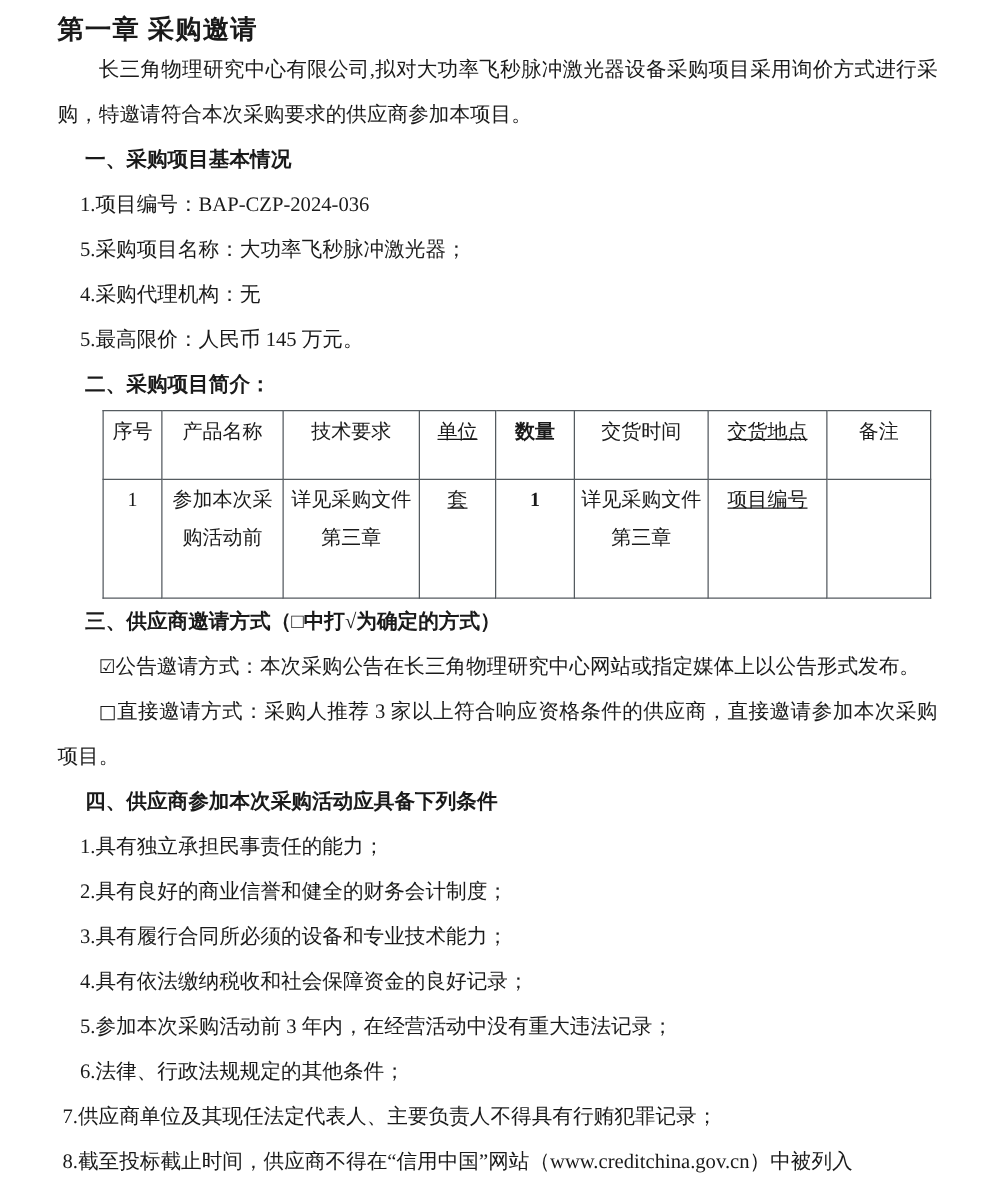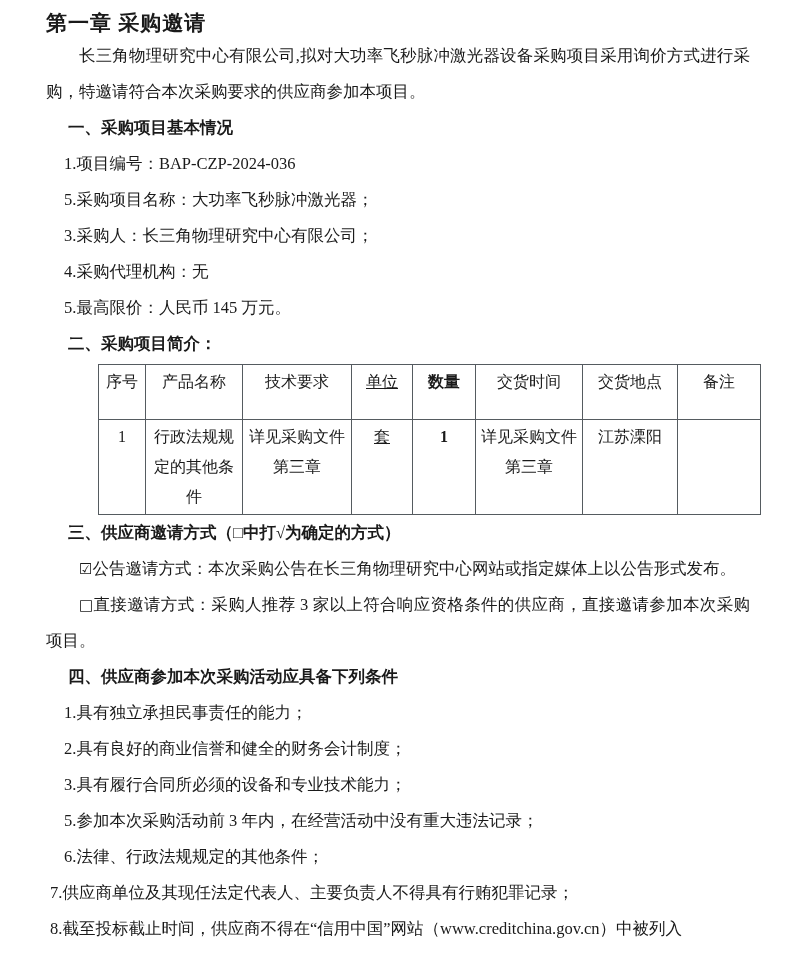--- a/index.html
+++ b/index.html
@@ -74,21 +74,21 @@
   }
 
   
   .tbl-wrap {
     margin: 2px 0 0 0;
     padding-left: 0px;
   }
   table.proc-table {
     border-collapse: collapse;
     width: 622px;
-    margin-left: 52px;
+    margin-left: 36px;
     table-layout: fixed;
   }
   table.proc-table td {
     border: 1px solid #555b60;
     text-align: center;
     vertical-align: top;
     font-size: 16px;
     line-height: 30px;
     padding: 2px 2px;
     word-break: break-all;
@@ -98,86 +98,86 @@
   }
   table.proc-table tr.body-row td {
     height: 90px;
   }
   .col-seq   { width: 42px; }
   .col-name  { width: 92px; }
   .col-tech  { width: 104px; }
   .col-unit  { width: 56px; text-decoration: underline; }
   .col-qty   { width: 58px; font-weight: bold; }
   .col-time  { width: 102px; }
-  .col-place { width: 90px; }
+  .col-place { width: 90px; text-decoration: underline; }
   .col-note  { width: 78px; }
 
   .cbox {
     font-family: "DejaVu Sans", sans-serif;
     font-size: 15px;
   }
 </style>
 </head>
 <body>
 
 <div class="page">
 
   <h1 class="doc-title">第一章  采购邀请</h1>
 
   <p class="para para-indent">长三角物理研究中心有限公司,拟对大功率飞秒脉冲激光器设备采购项目采用询价方式进行采购，特邀请符合本次采购要求的供应商参加本项目。</p>
 
   <div class="section-heading">一、采购项目基本情况</div>
   <ul class="num-list">
     <li class="num-item">1.项目编号：BAP-CZP-2024-036</li>
     <li class="num-item">5.采购项目名称：大功率飞秒脉冲激光器；</li>
-    <li class="num-item">3.采购人：长三角物理研究中心有限公司；</li>
     <li class="num-item">4.采购代理机构：无</li>
     <li class="num-item">5.最高限价：人民币 145 万元。</li>
   </ul>
 
   <div class="section-heading">二、采购项目简介：</div>
   <div class="tbl-wrap">
     <table class="proc-table">
       <tbody>
           <tr class="head-row">
         <td class="col-seq">序号</td>
         <td class="col-name">产品名称</td>
         <td class="col-tech">技术要求</td>
         <td class="col-unit">单位</td>
         <td class="col-qty">数量</td>
         <td class="col-time">交货时间</td>
         <td class="col-place">交货地点</td>
         <td class="col-note">备注</td>
       </tr>
       <tr class="body-row">
         <td class="col-seq">1</td>
-        <td class="col-name">行政法规规定的其他条件</td>
+        <td class="col-name">参加本次采购活动前</td>
         <td class="col-tech">详见采购文件第三章</td>
         <td class="col-unit">套</td>
         <td class="col-qty">1</td>
         <td class="col-time">详见采购文件第三章</td>
-        <td class="col-place">江苏溧阳</td>
+        <td class="col-place">项目编号</td>
         <td class="col-note"></td>
       </tr>
     </tbody>
       </table>
   </div>
 
   <div class="section-heading">
     <span>三、供应商邀请方式</span><span class="hd-normal">（□中打√为确定的方式）</span>
   </div>
 
   <p class="para para-indent"><span class="cbox">☑</span><span>公告邀请方式：本次采购公告在长三角物理研究中心网站或指定媒体上以公告形式发布。</span></p>
 
   <p class="para para-indent"><span class="cbox">□</span><span>直接邀请方式：采购人推荐 3 家以上符合响应资格条件的供应商，直接邀请参加本次采购项目。</span></p>
 
   <div class="section-heading">四、供应商参加本次采购活动应具备下列条件</div>
   <ul class="num-list">
     <li class="num-item">1.具有独立承担民事责任的能力；</li>
     <li class="num-item">2.具有良好的商业信誉和健全的财务会计制度；</li>
     <li class="num-item">3.具有履行合同所必须的设备和专业技术能力；</li>
+    <li class="num-item">4.具有依法缴纳税收和社会保障资金的良好记录；</li>
     <li class="num-item">5.参加本次采购活动前 3 年内，在经营活动中没有重大违法记录；</li>
     <li class="num-item">6.法律、行政法规规定的其他条件；</li>
     <li class="num-item flush">7.供应商单位及其现任法定代表人、主要负责人不得具有行贿犯罪记录；</li>
     <li class="num-item flush">8.截至投标截止时间，供应商不得在“信用中国”网站（www.creditchina.gov.cn）中被列入</li>
   </ul>
 
 </div>
 
 </body></html>

